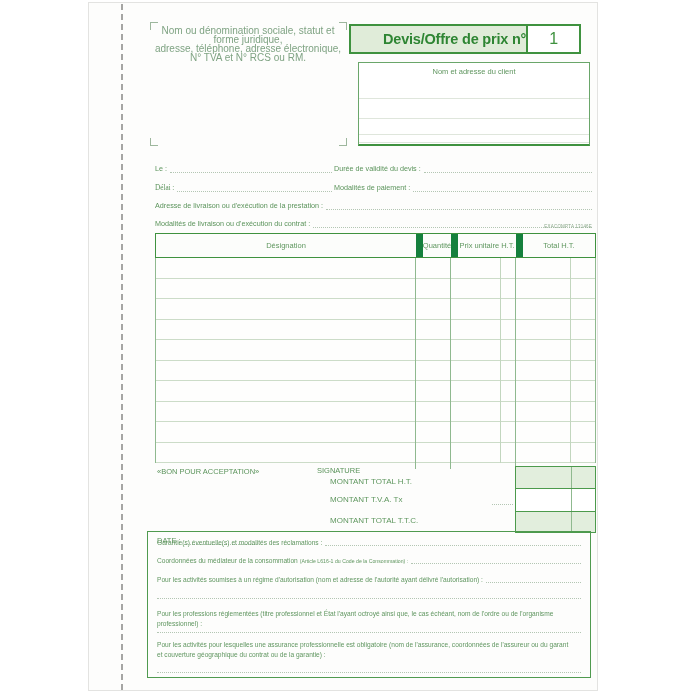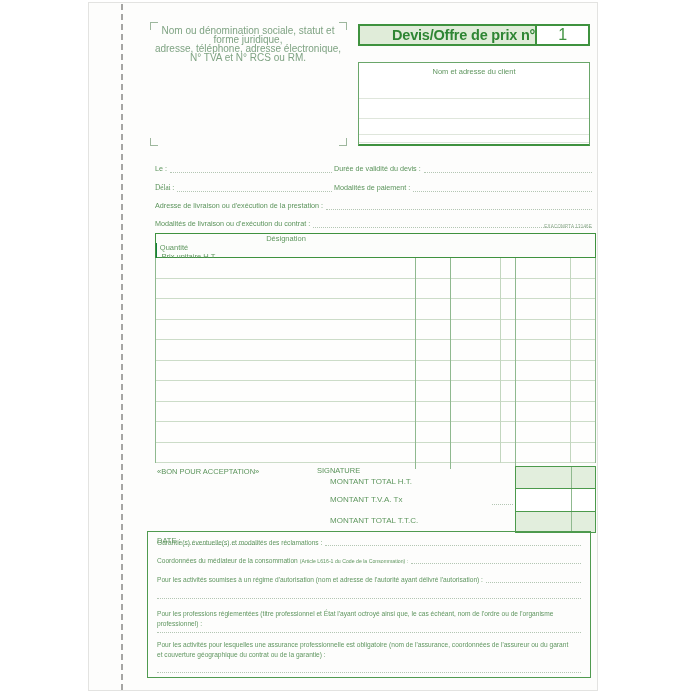--- a/index.html
+++ b/index.html
@@ -12,21 +12,21 @@
   
   .cmark{position:absolute;width:7px;height:7px;}
   .cm-tl{left:150px;top:22px;border-left:1px solid #9db79d;border-top:1px solid #9db79d;}
   .cm-tr{left:339px;top:22px;border-right:1px solid #9db79d;border-top:1px solid #9db79d;}
   .cm-bl{left:150px;top:138px;border-left:1px solid #9db79d;border-bottom:1px solid #9db79d;}
   .cm-br{left:339px;top:138px;border-right:1px solid #9db79d;border-bottom:1px solid #9db79d;}
   .companytext{position:absolute;left:149px;top:26px;width:198px;text-align:center;
                font-size:10px;line-height:9px;color:#7fa383;}
 
   
-  .titlebox{position:absolute;left:358px;top:24px;width:232px;height:22px;border:2px solid #3f923f;
+  .titlebox{position:absolute;left:349px;top:24px;width:232px;height:30px;border:2px solid #3f923f;
             box-sizing:border-box;display:flex;background:#e0ecd9;padding-left:32px;}
   .titlemain{flex:1;display:flex;align-items:center;justify-content:center;font-weight:bold;
              font-size:14.5px;color:#2e8533;letter-spacing:-0.2px;white-space:nowrap;}
   .titlenum{width:55px;background:#ffffff;border-left:2px solid #3f923f;display:flex;
             align-items:center;justify-content:center;font-size:16px;color:#3f923f;}
 
   
   .clientbox{position:absolute;left:358px;top:62px;width:232px;height:84px;background:#fff;
              border:1px solid #6aa66a;border-bottom:2px solid #3f923f;box-sizing:border-box;}
   .clienttitle{margin-top:4px;text-align:center;font-size:7.5px;color:#619761;}
@@ -36,24 +36,24 @@
   .frow{position:absolute;display:flex;align-items:flex-end;font-size:7.2px;color:#5a935a;}
   .frow .lbl{white-space:nowrap;}
   .frow .dots{flex:1;margin-left:3px;height:8px;border-bottom:1px dotted #b3c6b3;}
 
   .refcode{position:absolute;left:478px;top:224px;width:114px;text-align:right;font-size:4.5px;
            color:#8aa88a;letter-spacing:0.2px;}
 
   
   .qtable{position:absolute;left:155px;top:233px;width:441px;height:230px;}
   .thead{position:absolute;left:0;top:0;width:441px;height:25px;border:1.5px solid #3f923f;
-         box-sizing:border-box;background:#fcfdfb;display:flex;flex-direction:column;}
+         box-sizing:border-box;background:#fcfdfb;display:flex;}
   .thead .c{display:flex;align-items:center;justify-content:center;font-size:7.5px;color:#5f975f;
             box-sizing:border-box;white-space:nowrap;}
-  .thead .c + .c{border-left:1px solid #15803d;}
+  .thead .c + .c{border-left:7px solid #15803d;}
   .c-des{width:260px;} .c-qty{width:35px;} .c-pu{width:65px;} .c-tot{flex:1;}
   .tbody{position:absolute;left:0;top:25px;width:441px;height:205px;box-sizing:border-box;
          border-left:1px solid #8fb98f;border-right:1px solid #8fb98f;background:#fefefd;}
   .trow{height:20.5px;box-sizing:border-box;border-bottom:1px solid #ccdcc8;}
   .vline{position:absolute;top:25px;width:0;height:211px;border-left:1px solid #8fb98f;}
   .vline.cents{height:205px;border-left-color:#c2d6be;}
   .v1{left:260px;} .v2{left:295px;} .v3{left:360px;} .v4{left:345px;} .v5{left:415px;}
 
   
   .smallcap{position:absolute;font-size:7.5px;color:#5a935a;white-space:nowrap;}

